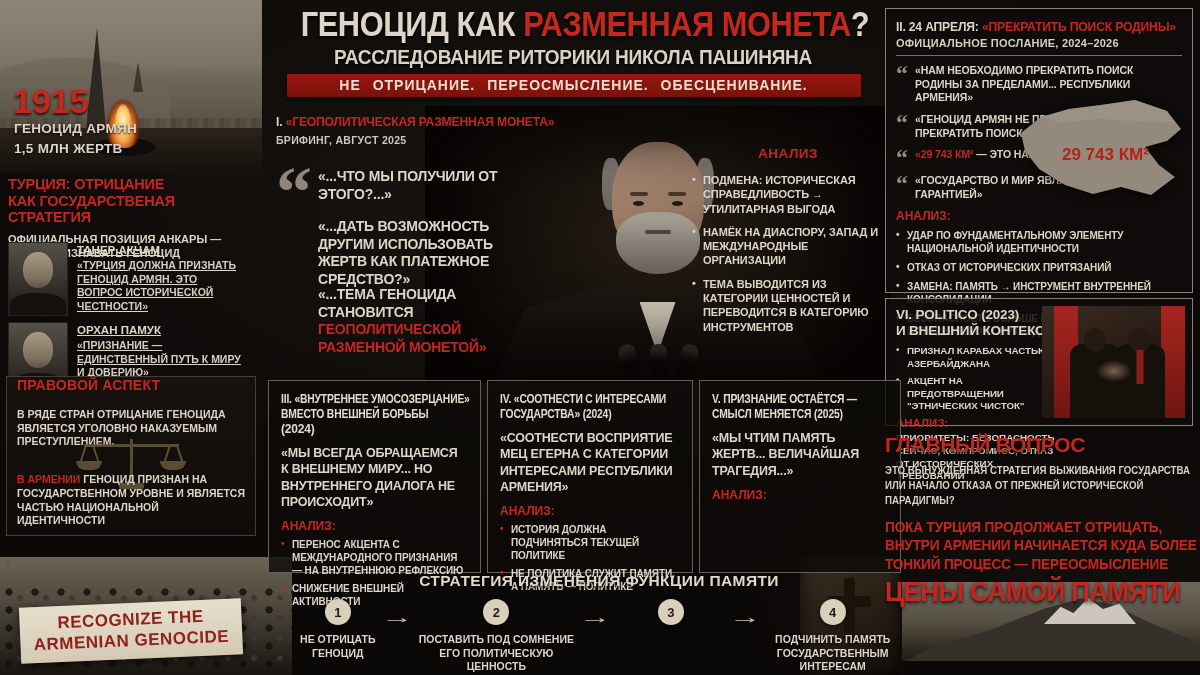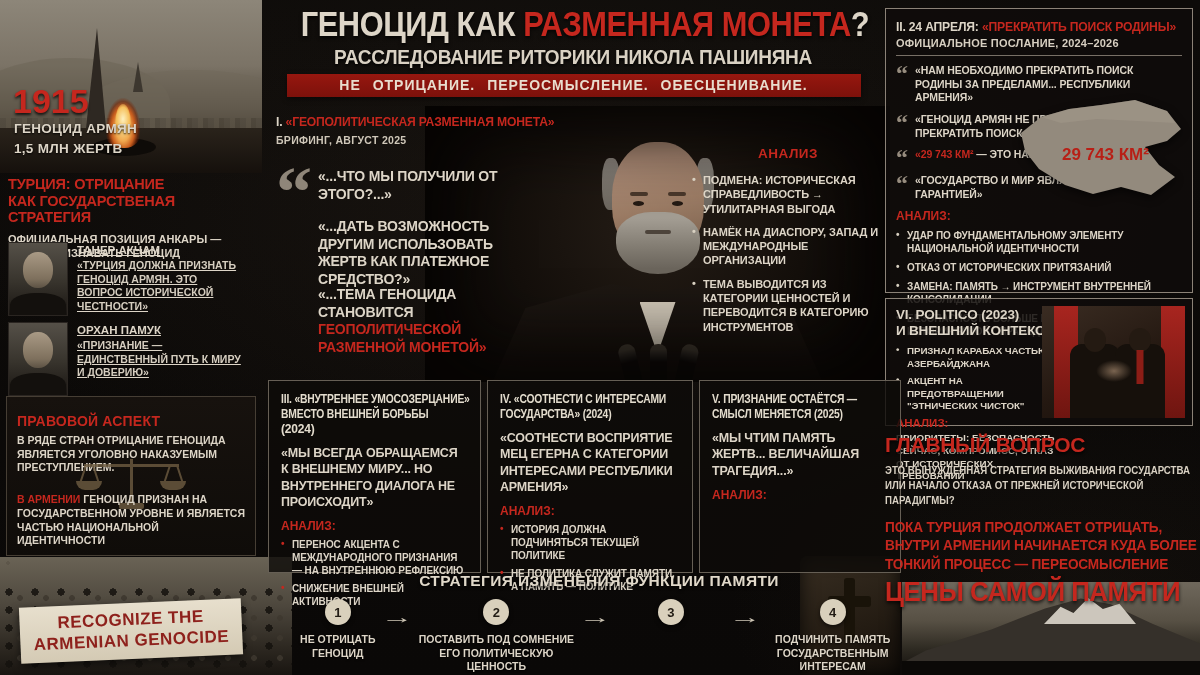--- a/index.html
+++ b/index.html
@@ -45,24 +45,24 @@
   .portrait { width:60px; height:74px; flex:none; position:relative; overflow:hidden;
     background:linear-gradient(#555048 0%, #37332c 55%, #191512 100%); border:1px solid #2a2521; }
   .portrait::before { content:""; position:absolute; left:50%; top:9px; transform:translateX(-50%);
     width:30px; height:36px; border-radius:48%; background:linear-gradient(#a99a85,#7e705d 75%,#5c5244); }
   .portrait::after { content:""; position:absolute; left:50%; bottom:-4px; transform:translateX(-50%);
     width:56px; height:26px; border-radius:45% 45% 0 0; background:#13100d; }
   .ex-text { padding-top:2px;text-decoration:underline; }
   .ex-name { font-size:11.5px; margin-bottom:3px; }
   .ex-quote { font-size:10.5px; line-height:1.3; width:168px; color:#d6cec0; }
 
-  .sec-legal { left:6px; top:396px; width:250px; height:160px; border:1px solid #463e34;
-    background:linear-gradient(#17120e, #0f0c09); padding:16px 10px; }
+  .sec-legal { left:6px; top:376px; width:250px; height:160px; border:1px solid #463e34;
+    background:linear-gradient(#17120e, #0f0c09); padding:0 10px; }
   .lg-title { font-size:14px; color:#c5271e; letter-spacing:.2px; }
-  .lg-t1 { margin-top:5px; font-size:10.5px; line-height:1.3; }
+  .lg-t1 { margin-top:15px; font-size:10.5px; line-height:1.3; }
   .scales { position:absolute; left:50%; top:62px; transform:translateX(-50%); width:110px; height:52px; opacity:.8; }
   .sc-pole { position:absolute; left:54px; top:0; width:3px; height:44px; background:#6e5c41; }
   .sc-beam { position:absolute; left:8px; top:5px; width:95px; height:3px; background:#6e5c41; }
   .sc-pan { position:absolute; top:22px; width:26px; height:9px; border-radius:0 0 13px 13px; background:#6e5c41; }
   .sc-pan.l { left:0; } .sc-pan.r { right:0; }
   .sc-str { position:absolute; top:7px; width:1.5px; height:17px; background:#6e5c41; }
   .sc-str.l1{left:6px; transform:rotate(18deg);} .sc-str.l2{left:19px; transform:rotate(-18deg);}
   .sc-str.r1{right:19px; transform:rotate(18deg);} .sc-str.r2{right:6px; transform:rotate(-18deg);}
   .sc-base { position:absolute; left:43px; top:44px; width:25px; height:6px; background:#6e5c41; border-radius:2px; }
   .lg-t2 { position:absolute; left:10px; bottom:7px; width:232px; font-size:10.5px; line-height:1.3; }

